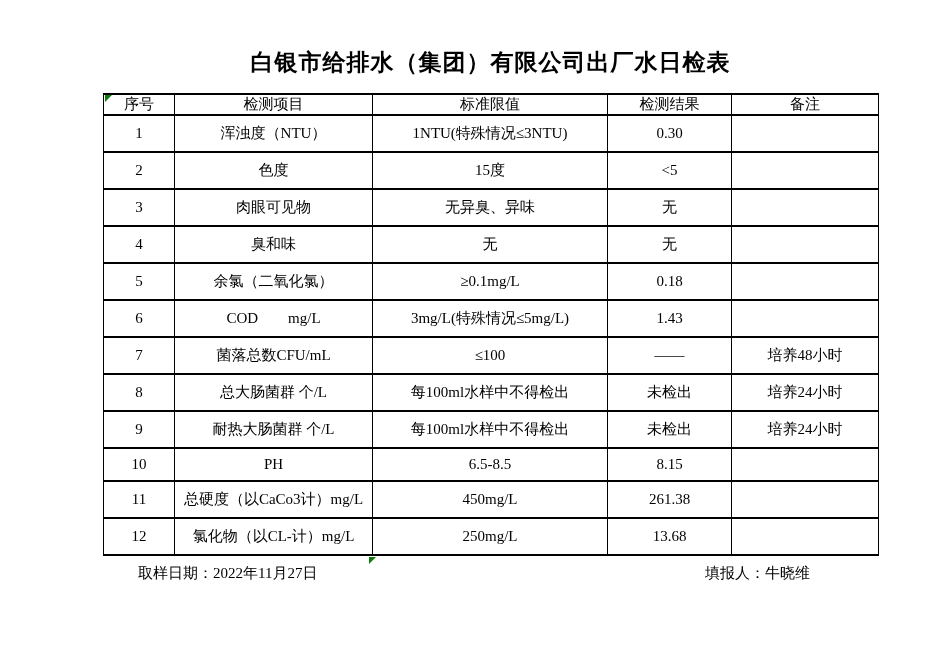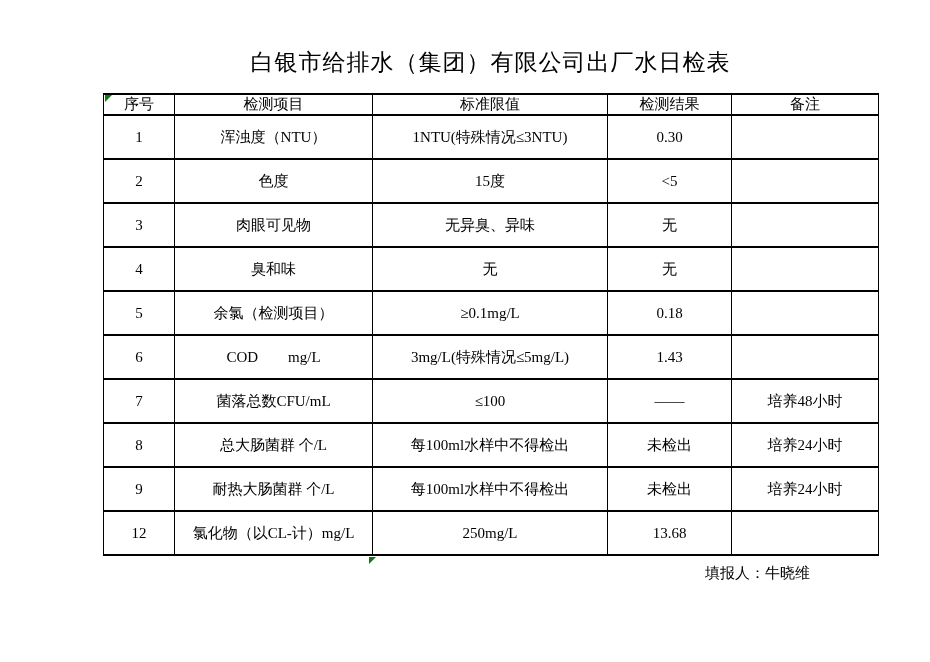--- a/index.html
+++ b/index.html
@@ -13,21 +13,21 @@
     font-family: "Liberation Serif", "DejaVu Serif", serif;
     color: #000000;
   }
   .page-title {
     position: absolute;
     left: 103px;
     top: 47px;
     width: 775px;
     text-align: center;
     font-size: 23px;
-    font-weight: normal;
+    font-weight: bold;
     letter-spacing: 1px;
     white-space: pre;
   }
   table.inspection {
     position: absolute;
     left: 103px;
     top: 93px;
     width: 775px;
     height: 463px;
     border-collapse: collapse;
@@ -124,21 +124,21 @@
   <tr>
     <td>4</td>
     <td>臭和味</td>
     <td>无</td>
     <td>无</td>
     <td></td>
   </tr>
 
   <tr>
     <td>5</td>
-    <td>余氯（检测项目）</td>
+    <td>余氯（二氧化氯）</td>
     <td>≥0.1mg/L</td>
     <td>0.18</td>
     <td></td>
   </tr>
 
   <tr>
     <td>6</td>
     <td>COD        mg/L</td>
     <td>3mg/L(特殊情况≤5mg/L)</td>
     <td>1.43</td>
@@ -162,31 +162,46 @@
   </tr>
 
   <tr>
     <td>9</td>
     <td>耐热大肠菌群 个/L</td>
     <td>每100ml水样中不得检出</td>
     <td>未检出</td>
     <td>培养24小时</td>
   </tr>
 
-
+  <tr>
+    <td>10</td>
+    <td>PH</td>
+    <td>6.5-8.5</td>
+    <td>8.15</td>
+    <td></td>
+  </tr>
+
+  <tr>
+    <td>11</td>
+    <td>总硬度（以CaCo3计）mg/L</td>
+    <td>450mg/L</td>
+    <td>261.38</td>
+    <td></td>
+  </tr>
 
   <tr>
     <td>12</td>
     <td>氯化物（以CL-计）mg/L</td>
     <td>250mg/L</td>
     <td>13.68</td>
     <td></td>
   </tr>
 
 </tbody>
 </table>
 
 <div class="corner-marker top-left"></div>
 <div class="corner-marker bottom-mid"></div>
 
 <div class="footer-line">
+  <span class="footer-item sampling">取样日期：2022年11月27日</span>
   <span class="footer-item reporter">填报人：牛晓维</span>
 </div>
 
 </body></html>

